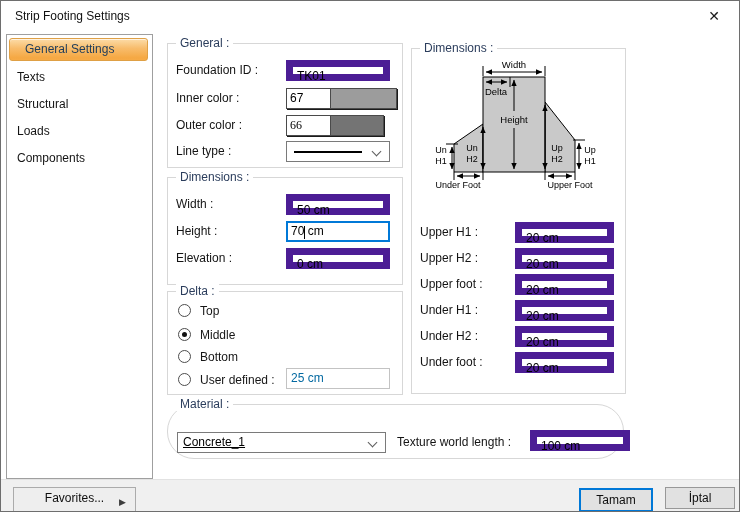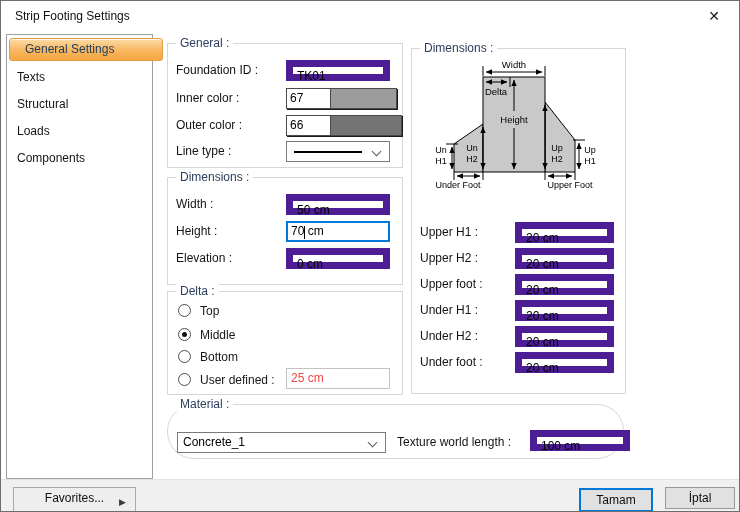--- a/index.html
+++ b/index.html
@@ -7,34 +7,34 @@
   body { font-family:"Liberation Sans", sans-serif; font-size:12px; color:#161616; }
   .dialog { position:relative; width:740px; height:512px; background:#fff; border:1px solid #6e6e6e; overflow:hidden; }
 
   
   .titlebar { position:absolute; left:0; top:0; width:100%; height:30px; background:#fff; }
   .title { position:absolute; left:14px; top:8px; font-size:12px; color:#101010; }
   .close-btn { position:absolute; right:12px; top:4px; width:26px; height:22px; text-align:center; line-height:22px; font-size:14px; color:#1a1a1a; cursor:default; }
 
   
   .sidebar { position:absolute; left:5px; top:33px; width:147px; height:445px; background:#fff; border:1px solid #9f9f9f; }
-  .side-item { position:absolute; left:2px; width:154px; height:20px; line-height:20px; padding-left:8px; color:#141414; }
+  .side-item { position:absolute; left:2px; width:139px; height:20px; line-height:20px; padding-left:8px; color:#141414; }
   .side-item.selected { height:23px; line-height:21px; padding-left:15px;
       background:linear-gradient(#fcdca8,#f8bc6b 45%,#f5a843 90%,#f6ab47);
       border:1px solid #dfa045; border-radius:3px; box-shadow:inset 0 1px 0 rgba(255,255,255,.65);
       color:#1e3c5a; }
 
   
   .group { position:absolute; border:1px solid #d7d7d7; background:#fff; }
   .group-label { position:absolute; top:-8px; left:8px; background:#fff; padding:0 4px; color:#2b3d5c; }
 
   .lbl { position:absolute; color:#141414; line-height:21px; white-space:nowrap; }
   .field { position:absolute; height:21px; background:#fff; border:7px solid #4c1d95; line-height:19px; padding-left:4px; color:#000; white-space:nowrap; }
   .field.focused { border:2px solid #0078d7; line-height:17px; padding-left:3px; }
-  .field.disabled { border:1px solid #c3c3c3; color:#ef4444; }
+  .field.disabled { border:1px solid #c3c3c3; color:#0369a1; }
   .caret { position:absolute; left:16px; top:3px; width:1px; height:13px; background:#000; }
 
   
   .colorctl { position:absolute; height:21px; border:1px solid #4a4a4a; box-shadow:1px 1px 0 #1b1b1b; background:#fff; display:flex; }
   .colorctl .num { width:44px; line-height:19px; padding-left:3px; background:#fff; border-right:1px solid #4a4a4a; color:#000; }
   .colorctl .swatch { flex:1; }
 
   
   .dropdown { position:absolute; height:21px; background:#fff; border:1px solid #7a7a7a; line-height:19px; padding-left:5px; color:#000; }
   .chev { position:absolute; right:9px; top:6px; width:7px; height:7px; border-right:1.4px solid #5d5d5d; border-bottom:1.4px solid #5d5d5d; transform:rotate(45deg); }
@@ -83,21 +83,21 @@
     <div class="lbl" style="left:8px; top:16px;">Foundation ID :</div>
     <div class="field" style="left:118px; top:16px; width:104px;">TK01</div>
 
     <div class="lbl" style="left:8px; top:44px;">Inner color :</div>
     <div class="colorctl" style="left:118px; top:44px; width:111px;">
       <div class="num">67</div>
       <div class="swatch" id="inner-swatch" style="background: rgb(156, 156, 156);"></div>
     </div>
 
     <div class="lbl" style="left:8px; top:71px;">Outer color :</div>
-    <div class="colorctl" style="left:118px; top:71px; width:116px;">
+    <div class="colorctl" style="left:118px; top:71px; width:98px;font-family:Liberation Serif, serif;">
       <div class="num">66</div>
       <div class="swatch" id="outer-swatch" style="background: rgb(116, 116, 116);"></div>
     </div>
 
     <div class="lbl" style="left:8px; top:97px;">Line type :</div>
     <div class="dropdown" style="left:118px; top:97px; width:104px;">
       <span class="linetype-line"></span>
       <span class="chev"></span>
     </div>
   </div>
@@ -136,21 +136,21 @@
     <div class="radio-row" style="top:81px;">
       <span class="radio"></span>
       <span class="radio-label">User defined :</span>
     </div>
     <div class="field disabled" style="left:118px; top:76px; width:104px;">25 cm</div>
   </div>
 
   <div class="group" style="left:166px; top:403px; width:457px; height:55px;border-radius:27px;">
     <div class="group-label">Material :</div>
 
-    <div class="dropdown" style="left:9px; top:27px; width:209px;">
+    <div class="dropdown" style="left:9px; top:27px; width:209px;text-decoration:underline;">
       <span>Concrete_1</span>
       <span class="chev"></span>
     </div>
     <div class="lbl" style="left:229px; top:27px;">Texture world length :</div>
     <div class="field" style="left:346px; top:25px; width:100px;margin-left:16px;">100 cm</div>
   </div>
 
   <div class="group" style="left:410px; top:47px; width:215px; height:346px;">
     <div class="group-label">Dimensions :</div>
 

